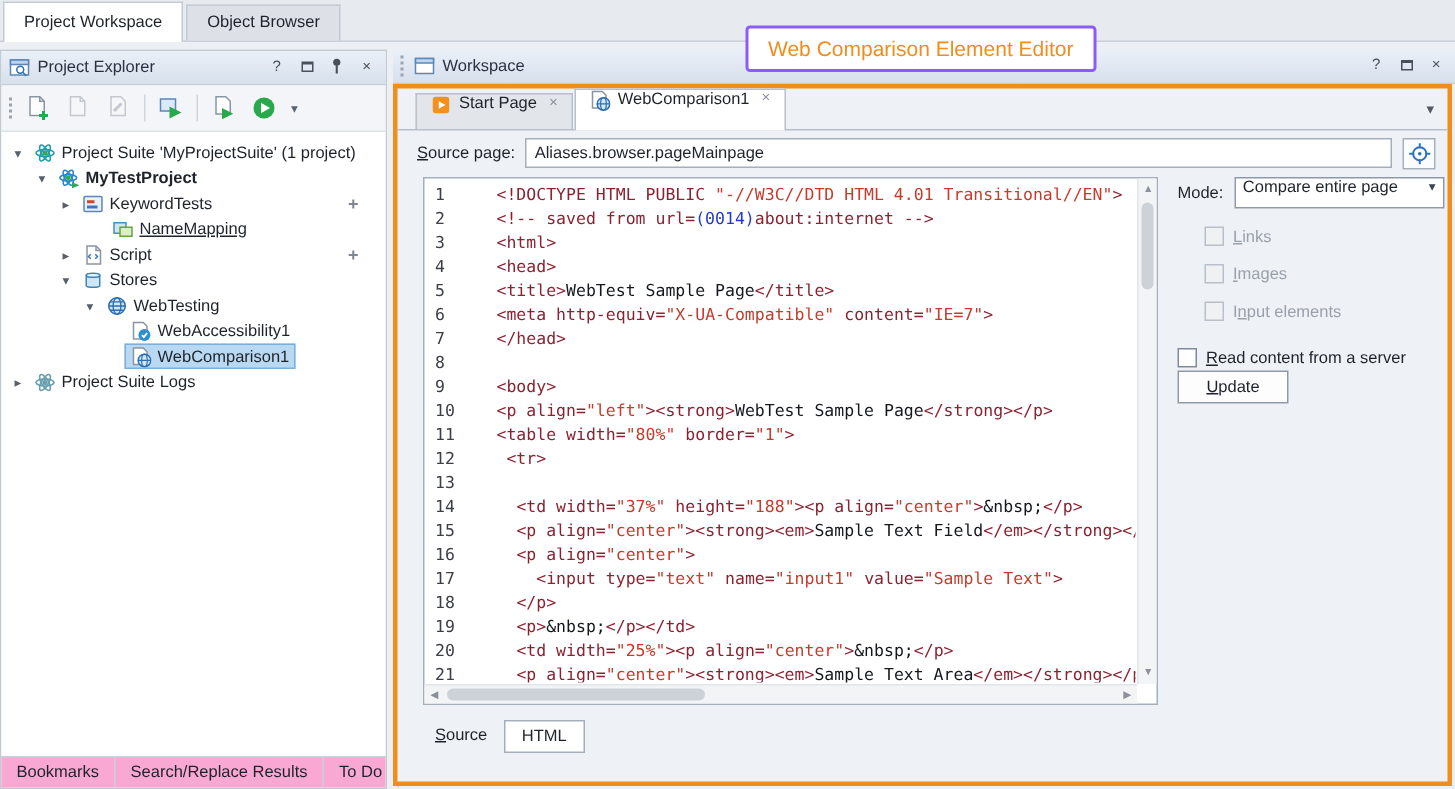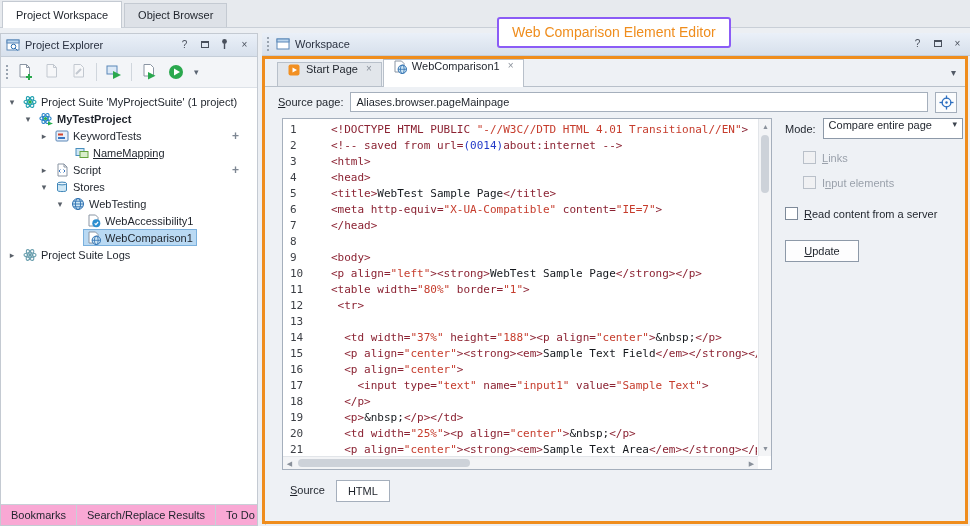--- a/index.html
+++ b/index.html
@@ -76,21 +76,21 @@
   .opts { position:absolute; left:520px; top:59px; width:178px; }
   .mode-row { display:flex; align-items:center; gap:7px; }
   .mode-select { flex:1; height:21px; background:#fff; border:1px solid #8d99a8;
     display:flex; align-items:flex-start; justify-content:space-between; padding:0 2px 0 5px; }
   .mode-caret { color:#3c434d; font-size:9px; padding:0 3px; }
   .cb-row { display:flex; align-items:center; gap:6px; margin:12px 0 0 18px; }
   .cb-row.main { margin-left:0; margin-top:18px; }
   .cb-box { width:13px; height:13px; border:1px solid #7e8a99; background:#fff; flex:none; }
   .cb-row.disabled .cb-box { border-color:#b9c0c9; background:#f0f1f3; }
   .cb-row.disabled .cb-label { color:#9aa1ab; }
-  .update-btn { margin-top:20px; width:74px; height:22px; line-height:20px; text-align:center;
+  .update-btn { margin-top:2px; width:74px; height:22px; line-height:20px; text-align:center;
     background:#fdfdfe; border:1px solid #8d99a8; }
   
   .view-tabs { position:absolute; left:14px; top:421px; display:flex; align-items:flex-end; }
   .vtab { padding:0 11px; line-height:21px; height:22px; white-space:nowrap; }
   .vtab.boxed { border:1px solid #a5afbc; background:#fff; }
   
   .callout { position:absolute; left:497px; top:17px; height:31px; line-height:27px; padding:0 13px;
     background:#fff; border:2px solid #8b5cf6; border-radius:3px; color:#EF8D1D; font-size:14px; z-index:10; white-space:nowrap; }
   u { text-decoration: underline; }
 </style>
@@ -416,20 +416,24 @@
           <span>Compare entire page</span>
           <span class="mode-caret">▾</span>
         </div>
       </div>
       <div class="cb-row disabled">
         <span class="cb-box"></span>
         <span class="cb-label"><u>L</u>inks</span>
       </div>
       <div class="cb-row disabled">
         <span class="cb-box"></span>
+        <span class="cb-label"><u>I</u>mages</span>
+      </div>
+      <div class="cb-row disabled">
+        <span class="cb-box"></span>
         <span class="cb-label">I<u>n</u>put elements</span>
       </div>
       <div class="cb-row main">
         <span class="cb-box"></span>
         <span class="cb-label"><u>R</u>ead content from a server</span>
       </div>
       <div class="update-btn"><u>U</u>pdate</div>
     </div>
 
     <div class="view-tabs">

